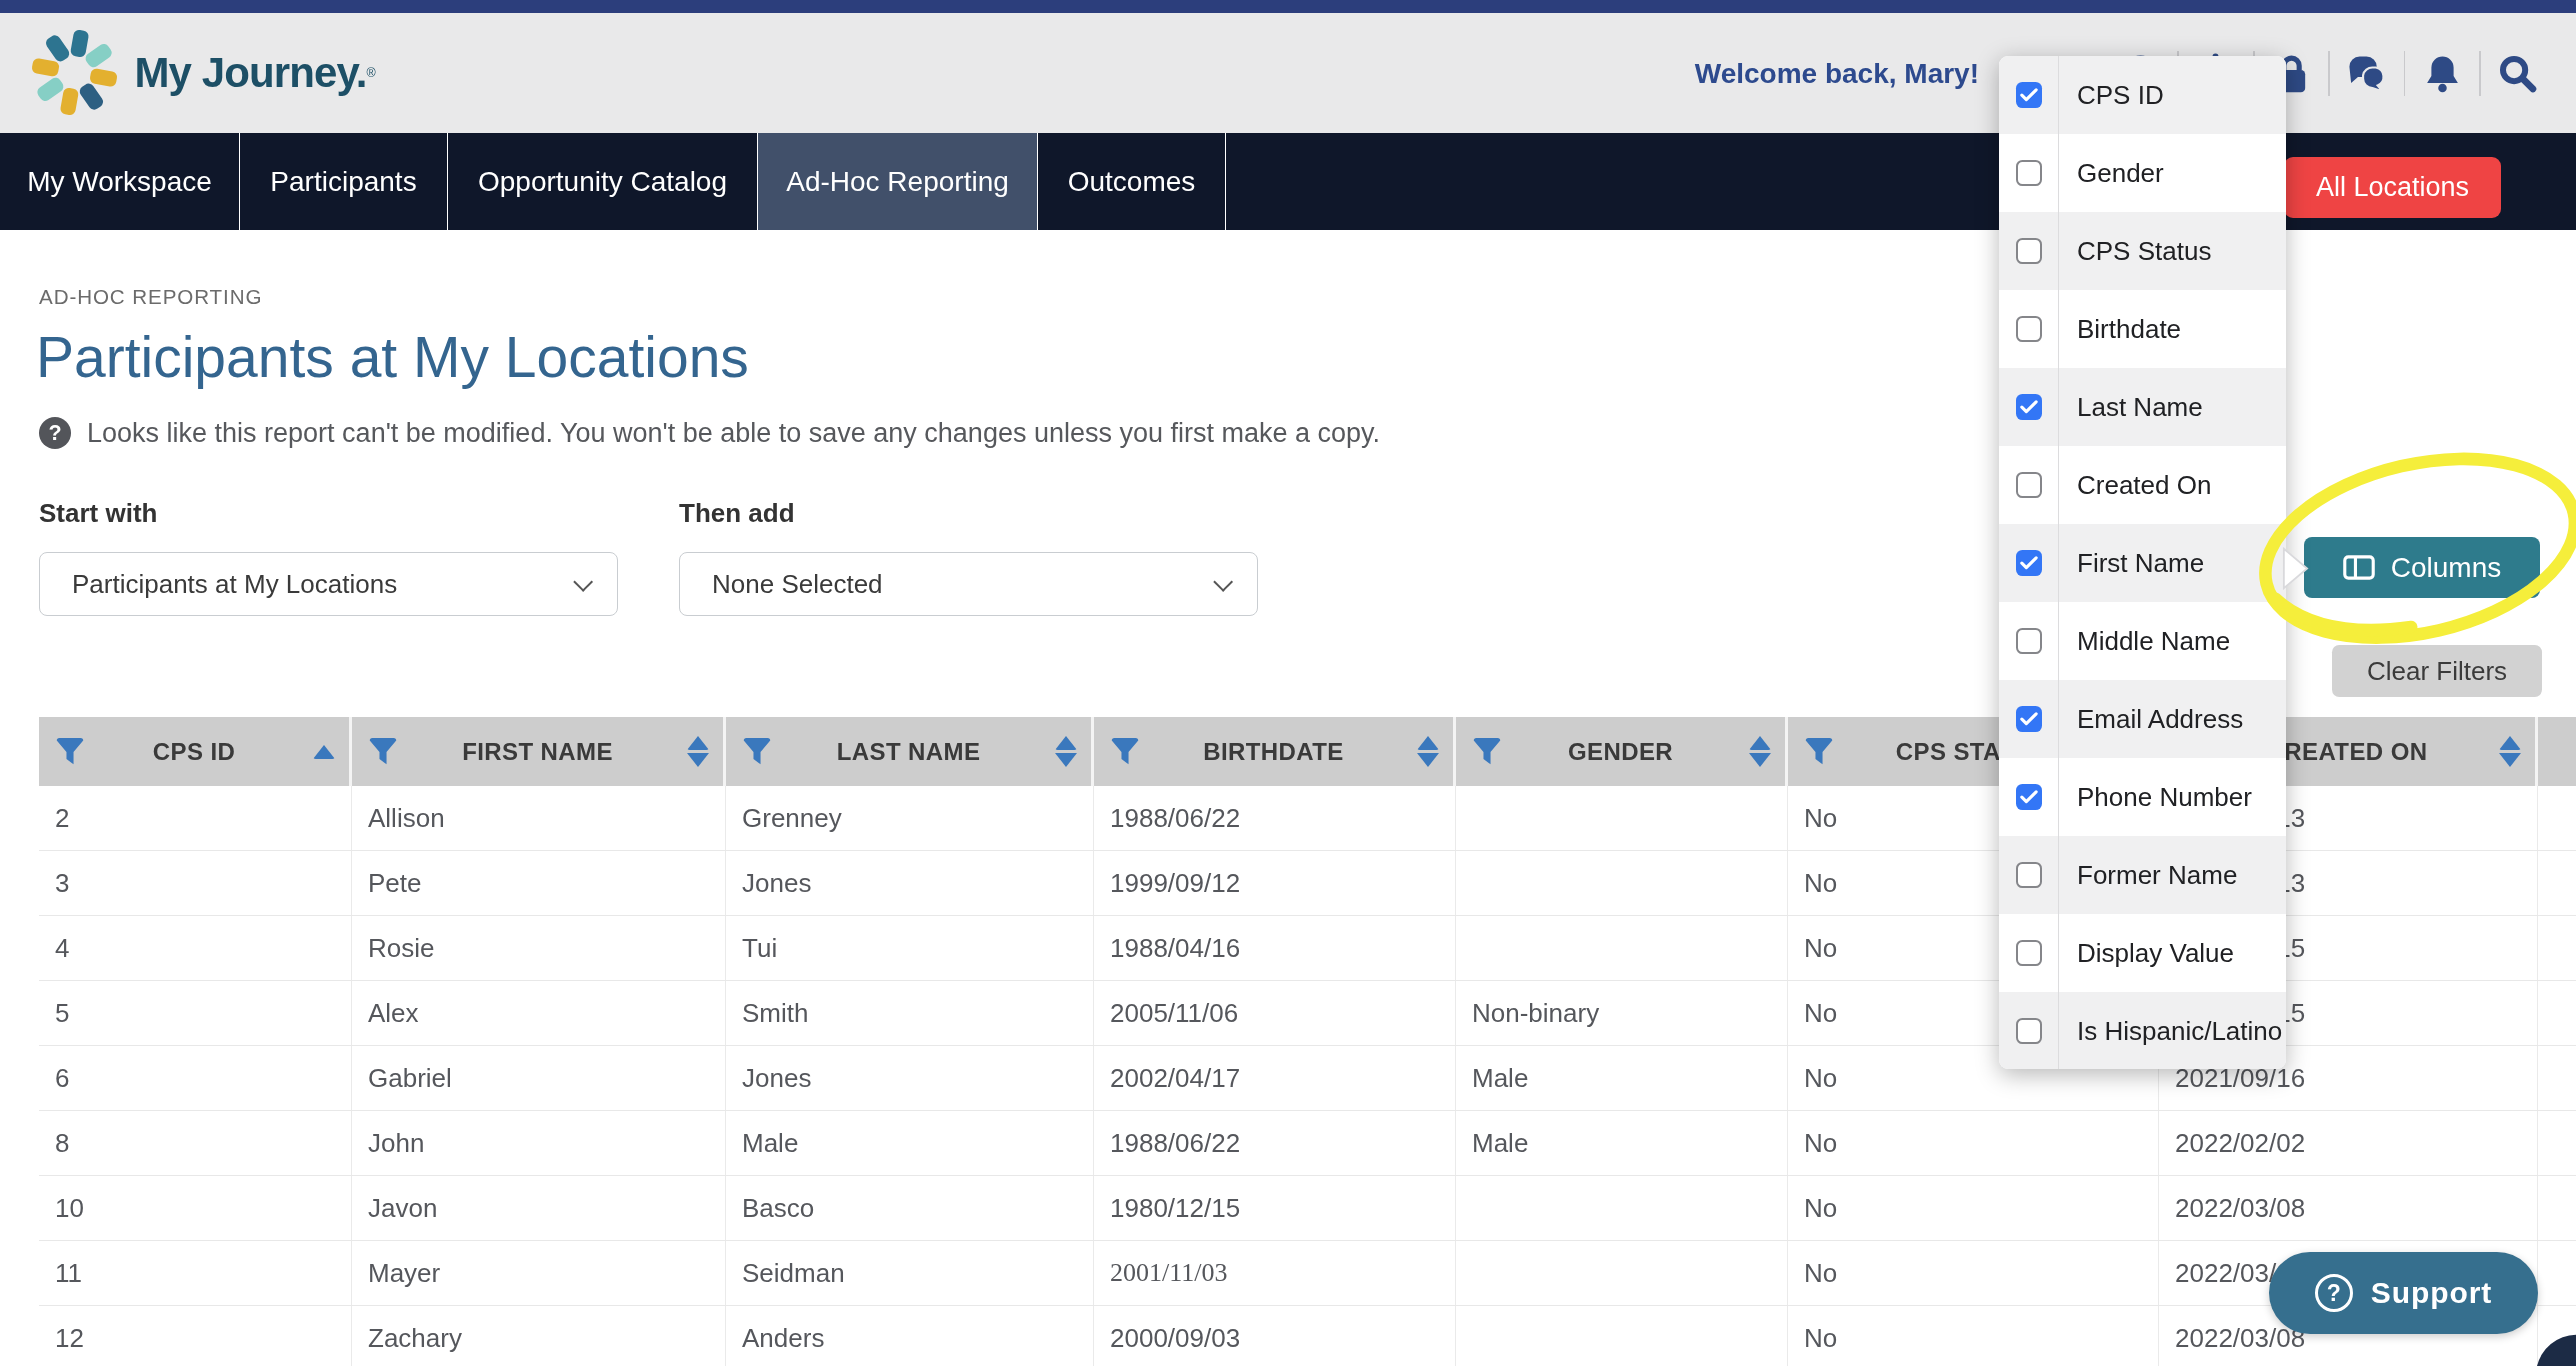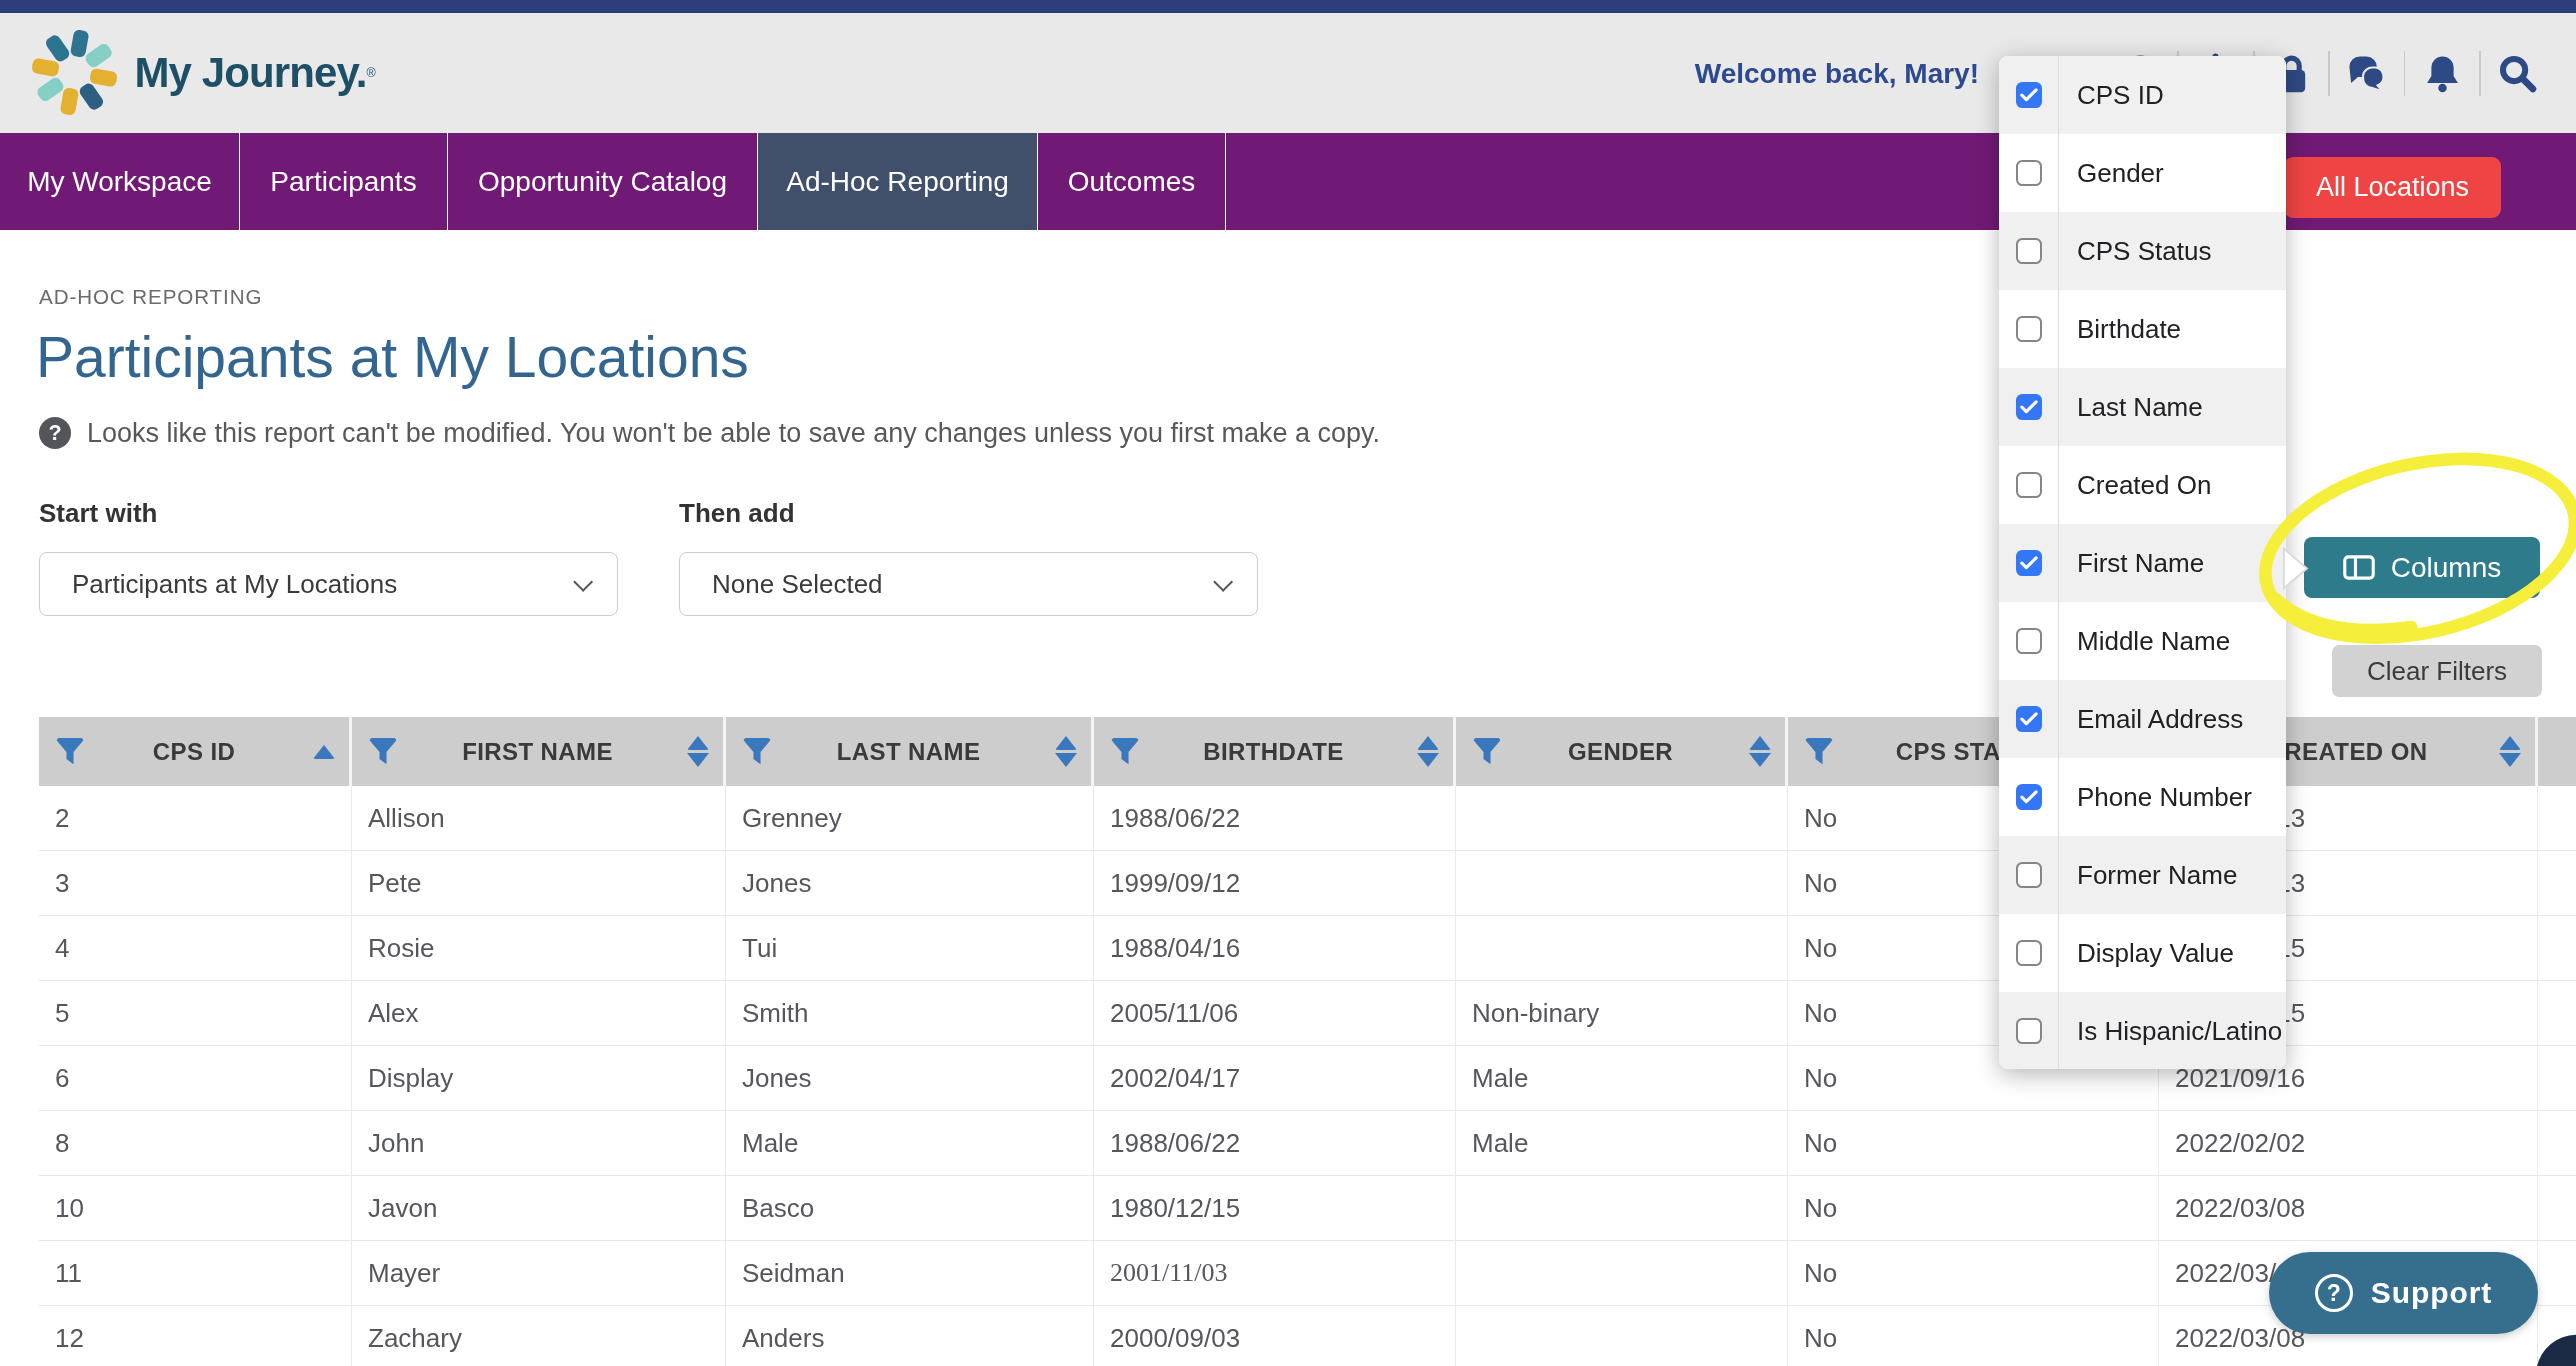--- a/index.html
+++ b/index.html
@@ -14,21 +14,21 @@
   .logo { position:absolute; left:27px; top:12.5px; display:flex; align-items:center; }
   .logo svg { width:95px; height:95px; }
   .logo-text { font-size:42px; font-weight:bold; color:#1d4f66; letter-spacing:-0.9px; margin-left:12.5px; }
   .logo-reg { font-size:12.5px; color:#1d4f66; vertical-align:super; }
   .welcome { position:absolute; top:45px; right:597px; font-size:28px; font-weight:bold; color:#2d4a8e; white-space:nowrap; }
   .iconrow { position:absolute; top:36px; right:36px; display:flex; align-items:center; height:50px; }
   .iconrow .sep { width:1.8px; height:45px; background:#c9c9cc; margin:0 14.3px; }
   .hicon { width:45px; height:45px; display:flex; align-items:center; justify-content:center; cursor:pointer; }
   .hicon svg { width:41px; height:41px; }
   
-  .nav { position:absolute; left:0; top:133px; width:2576px; height:97px; background:#701a75; display:flex; }
+  .nav { position:absolute; left:0; top:133px; width:2576px; height:97px; background:#0f172a; display:flex; }
   .nav-tab { height:97px; display:flex; align-items:center; justify-content:center;
              color:#ffffff; font-size:28px; border-right:1.8px solid #ffffff; cursor:pointer; }
   .nav-tab.active { background:#41506a; }
   .all-locations { position:absolute; left:2284px; top:157px; width:217px; height:61px; background:#ef4444;
                    border-radius:9px; color:#fff; font-size:27px; display:flex; align-items:center;
                    justify-content:center; cursor:pointer; z-index:6; }
   
   .eyebrow { position:absolute; left:39px; top:285px; font-size:20.6px; letter-spacing:0.9px; color:#6b6b6b; }
   .pagetitle { position:absolute; left:36px; top:324px; font-size:57px; font-weight:300; color:#34658f; }
   .notice { position:absolute; left:39px; top:417px; display:flex; align-items:center; }
@@ -320,21 +320,21 @@
         <div class="td" style="width: 374px; flex: 0 0 374px;">Alex</div>
         <div class="td" style="width: 368px; flex: 0 0 368px;">Smith</div>
         <div class="td" style="width: 362px; flex: 0 0 362px;">2005/11/06</div>
         <div class="td" style="width: 332px; flex: 0 0 332px;">Non-binary</div>
         <div class="td" style="width: 371px; flex: 0 0 371px;">No</div>
         <div class="td" style="width: 379px; flex: 0 0 379px;">2021/09/15</div>
         <div class="td" style="width: 39px; flex: 0 0 39px;"></div>
       </div>
       <div class="trow">
         <div class="td" style="width: 313px; flex: 0 0 313px;">6</div>
-        <div class="td" style="width: 374px; flex: 0 0 374px;">Display</div>
+        <div class="td" style="width: 374px; flex: 0 0 374px;">Gabriel</div>
         <div class="td" style="width: 368px; flex: 0 0 368px;">Jones</div>
         <div class="td" style="width: 362px; flex: 0 0 362px;">2002/04/17</div>
         <div class="td" style="width: 332px; flex: 0 0 332px;">Male</div>
         <div class="td" style="width: 371px; flex: 0 0 371px;">No</div>
         <div class="td" style="width: 379px; flex: 0 0 379px;">2021/09/16</div>
         <div class="td" style="width: 39px; flex: 0 0 39px;"></div>
       </div>
       <div class="trow">
         <div class="td" style="width: 313px; flex: 0 0 313px;">8</div>
         <div class="td" style="width: 374px; flex: 0 0 374px;">John</div>

